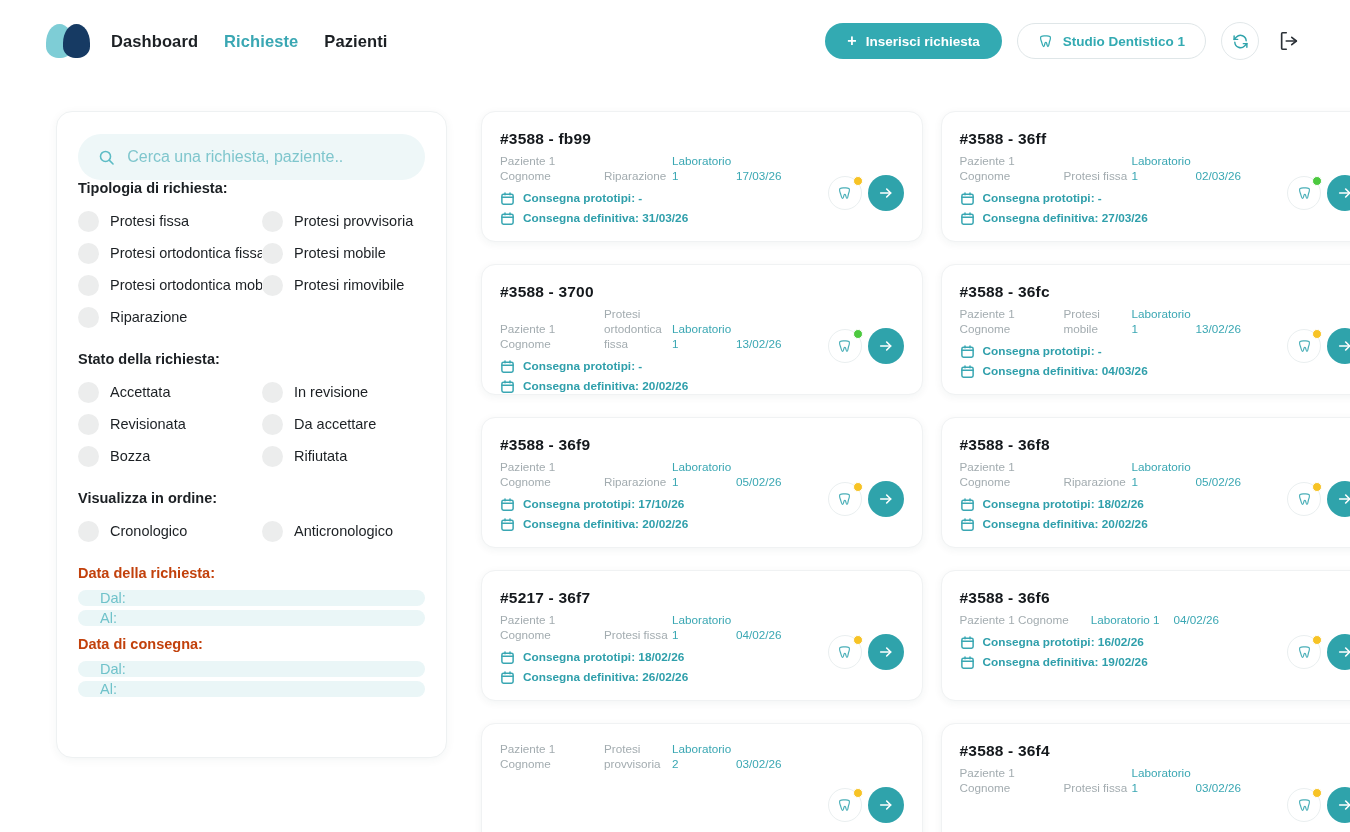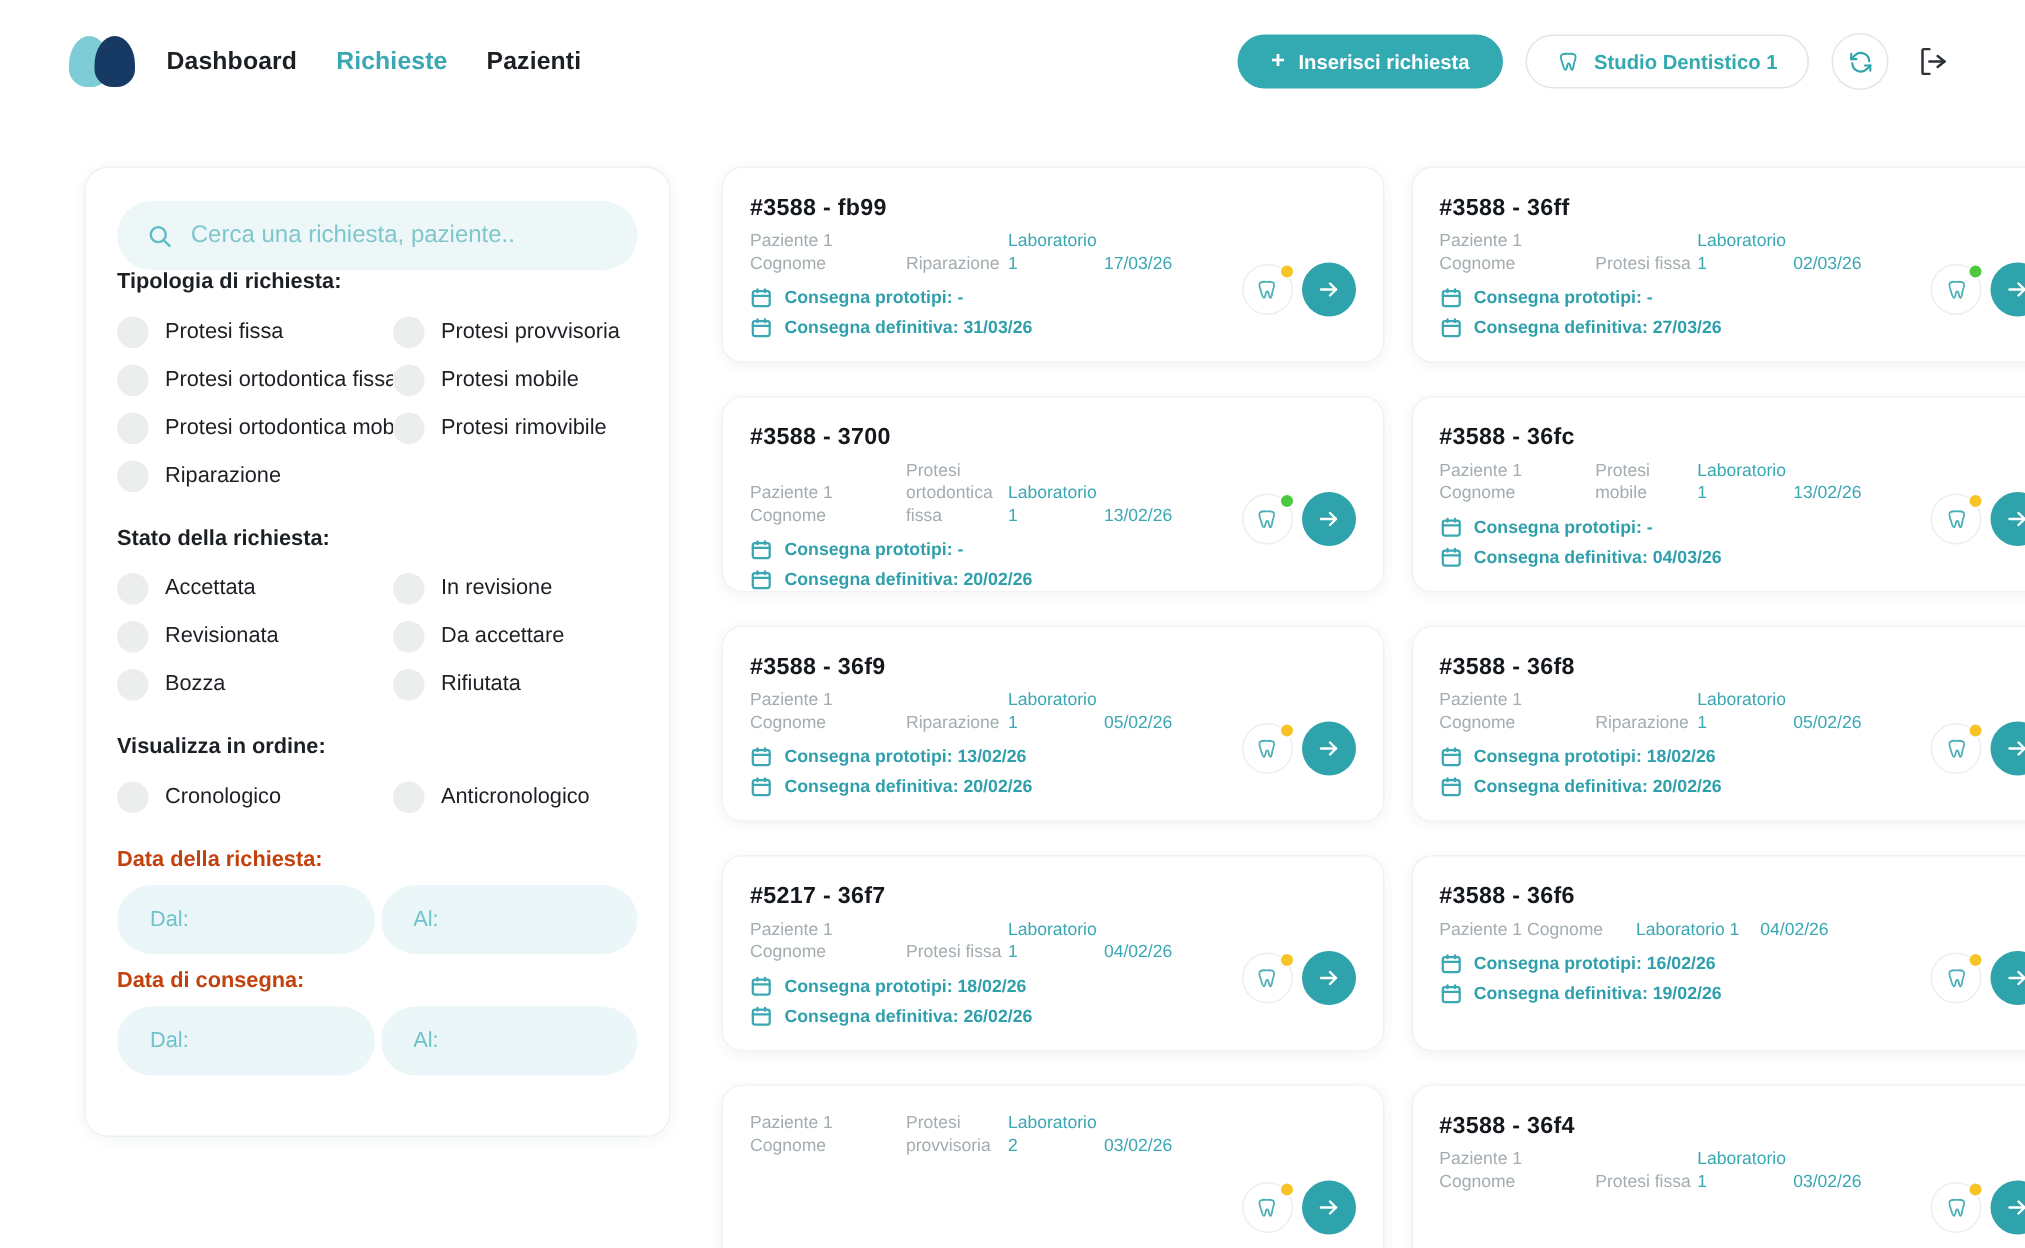--- a/index.html
+++ b/index.html
@@ -127,21 +127,21 @@
     line-height: 1;
   }
   .filter-grid .radio-row.clip .radio-label {
     max-width: 152px; overflow: hidden;
   }
 
   .date-title {
     font-size: 14.5px; font-weight: bold; color: #c2410c;
     margin: 10px 0 9px 0;
   }
-  .date-row { display: flex; gap: 4px; margin-bottom: 4px; }
+  .date-row { display: flex; gap: 4px; margin-bottom: 4px; flex-direction: column; }
   .date-field {
     flex: 1; height: 46px; border-radius: 23px;
     background: #eaf6f7; display: flex; align-items: center;
     padding: 0 22px;
   }
   .date-field input {
     border: none; background: transparent; outline: none;
     font-family: inherit; font-size: 14.5px; color: #6fc2ca; width: 100%;
   }
   .date-field input::placeholder { color: #6fc2ca; }
@@ -533,21 +533,21 @@
           <span class="meta-lab">Laboratorio 1</span>
           <span class="meta-date">05/02/26</span>
         </div>
         <div class="delivery">
           <svg class="cal-icon" viewBox="0 0 24 24" fill="none" stroke="#3aa7b3" stroke-width="2.4" stroke-linecap="round">
             <rect x="3" y="5" width="18" height="16" rx="2.5"></rect>
             <line x1="3" y1="10" x2="21" y2="10"></line>
             <line x1="8" y1="3" x2="8" y2="6"></line>
             <line x1="16" y1="3" x2="16" y2="6"></line>
           </svg>
-          <span>Consegna prototipi: 13/02/26</span>
+          <span>Consegna prototipi: 17/10/26</span>
         </div>
         <div class="delivery">
           <svg class="cal-icon" viewBox="0 0 24 24" fill="none" stroke="#3aa7b3" stroke-width="2.4" stroke-linecap="round">
             <rect x="3" y="5" width="18" height="16" rx="2.5"></rect>
             <line x1="3" y1="10" x2="21" y2="10"></line>
             <line x1="8" y1="3" x2="8" y2="6"></line>
             <line x1="16" y1="3" x2="16" y2="6"></line>
           </svg>
           <span>Consegna definitiva: 20/02/26</span>
         </div>

